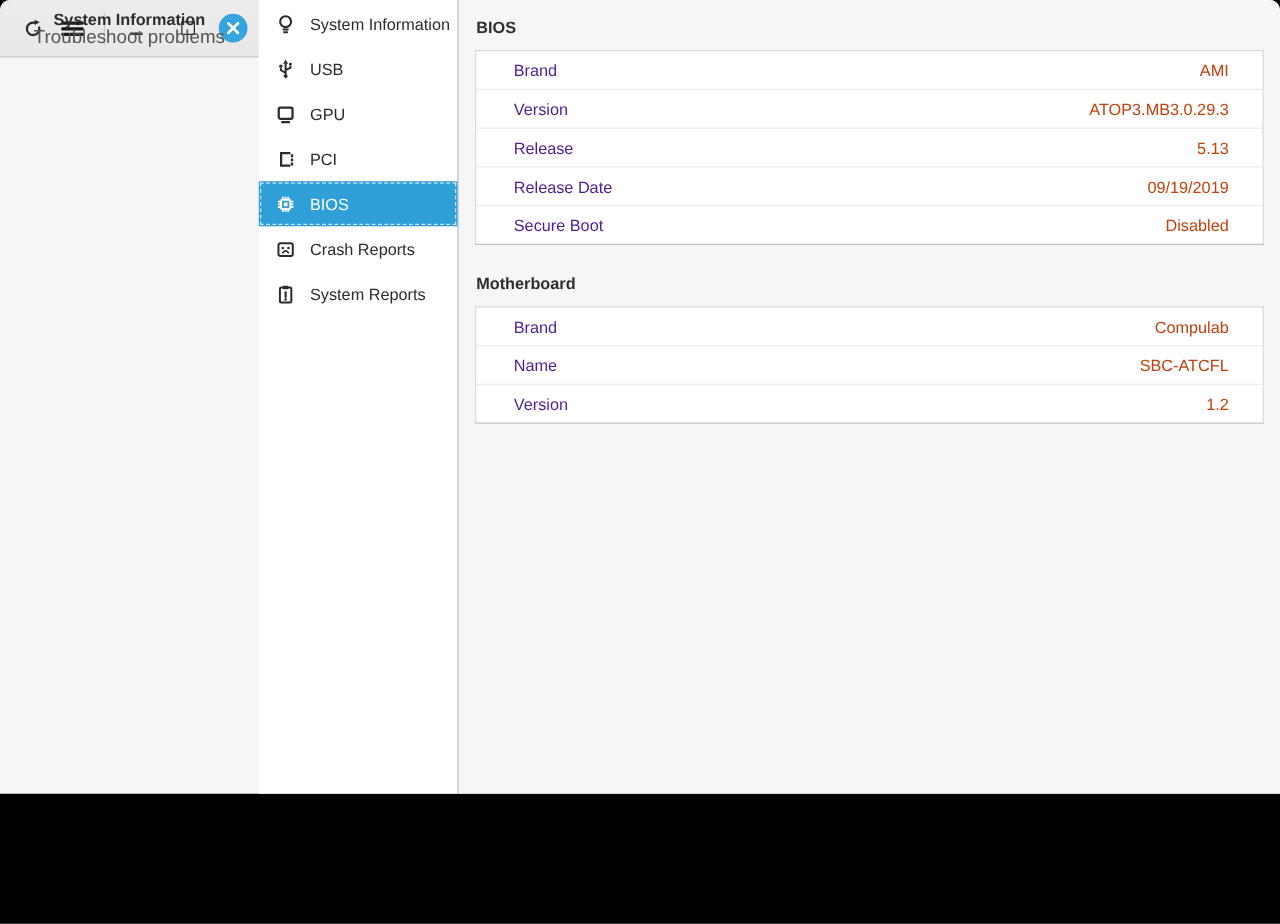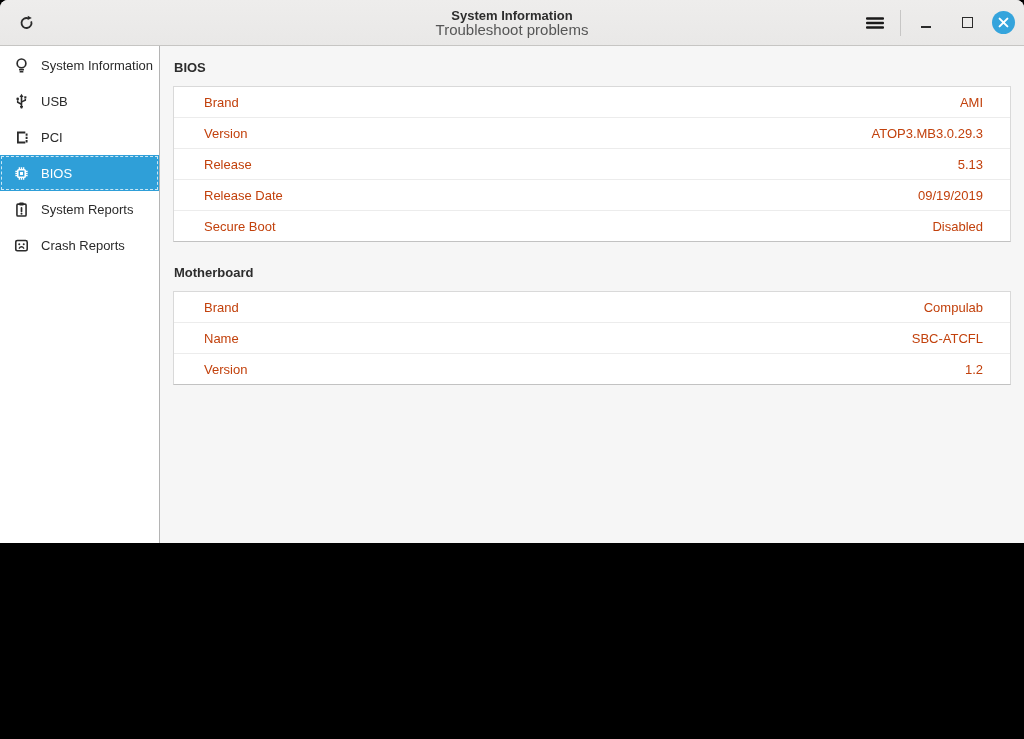--- a/index.html
+++ b/index.html
@@ -3,24 +3,24 @@
 <meta charset="utf-8">
 <style>
   html,body{margin:0;padding:0;}
   body{
     width:1024px;height:739px;background:#000;
     font-family:"Liberation Sans", sans-serif;
     -webkit-font-smoothing:antialiased;
     overflow:hidden;
   }
   .window{
-    width:1024px;height:543px;
+    width:1024px;height:635px;
     border-radius:8px 8px 0 0;
     overflow:hidden;
-    display:flex;flex-direction:column;
+    display:flex;flex-direction:row;
     background:var(--content-bg,#f6f6f6);
   }
   
   .titlebar{
     position:relative;
     height:45px;flex:0 0 45px;
     background:linear-gradient(#eeedec,#e9e8e7);
     border-bottom:1px solid #c6c5c3;
     display:flex;align-items:center;
     z-index:5;
@@ -85,21 +85,21 @@
     background:#fff;
     border:1px solid #d9d9d9;
     border-bottom-color:#c2c2c2;
   }
   .row{
     height:30px;display:flex;align-items:center;
     border-bottom:1px solid #ececec;
     font-size:13px;
   }
   .row:last-child{border-bottom:none;}
-  .row-label{color:#c2410c;padding-left:30px;}
+  .row-label{color:#4c1d95;padding-left:30px;}
   .row-value{margin-left:auto;color:#c2410c;padding-right:27px;}
   svg{display:block;}
 </style>
 </head>
 <body>
 
 <div class="window" style="--accent: #2f9fd8; --close-blue: #35a4dc; --content-bg: #f6f6f6; --sidebar-bg: #ffffff;">
 
   <header class="titlebar">
     <div class="refresh-wrap">
@@ -166,57 +166,66 @@
               <path d="M8 8.4 L11.6 6.8 V5.4" fill="none" stroke="currentColor" stroke-width="1.4"></path>
               <rect x="10.6" y="3.1" width="2" height="2" fill="currentColor"></rect>
               <path d="M6.6 13h2.8" stroke="currentColor" stroke-width="1.5"></path>
             </svg>
           </span>
           <span>USB</span>
         </div>
         <div class="side-item">
           <span class="icon">
             <svg width="17" height="17" viewBox="0 0 16 16">
+              <rect x="2.8" y="3" width="10.4" height="8.3" rx="1.3" fill="none" stroke="currentColor" stroke-width="1.7"></rect>
+              <path d="M5.4 13.9h5.2" stroke="currentColor" stroke-width="1.7" stroke-linecap="round"></path>
+            </svg>
+          </span>
+          <span>GPU</span>
+        </div>
+        <div class="side-item">
+          <span class="icon">
+            <svg width="17" height="17" viewBox="0 0 16 16">
               <path d="M11.6 3.3 H4.6 V12.7 H11.6" fill="none" stroke="currentColor" stroke-width="1.7"></path>
               <path d="M12.8 4.2v2.2 M12.8 7.3v2.2 M12.8 10.4v2.2" stroke="currentColor" stroke-width="1.8"></path>
             </svg>
           </span>
           <span>PCI</span>
         </div>
         <div class="side-item selected">
           <span class="icon">
             <svg width="17" height="17" viewBox="0 0 16 16">
               <rect x="4.5" y="4.5" width="7" height="7" rx="1" fill="none" stroke="currentColor" stroke-width="1.5"></rect>
               <rect x="6.6" y="6.6" width="2.8" height="2.8" fill="currentColor"></rect>
               <path d="M6 4.3V2.2 M8 4.3V2.2 M10 4.3V2.2 M6 13.8v-2.1 M8 13.8v-2.1 M10 13.8v-2.1 M4.3 6H2.2 M4.3 8H2.2 M4.3 10H2.2 M13.8 6h-2.1 M13.8 8h-2.1 M13.8 10h-2.1" stroke="currentColor" stroke-width="1.3"></path>
             </svg>
           </span>
           <span>BIOS</span>
+        </div>
+        <div class="side-item">
+          <span class="icon">
+            <svg width="17" height="17" viewBox="0 0 16 16">
+              <rect x="2.6" y="3.3" width="10.8" height="9.7" rx="1.6" fill="none" stroke="currentColor" stroke-width="1.5"></rect>
+              <circle cx="5.9" cy="6.9" r="0.95" fill="currentColor"></circle>
+              <circle cx="10.1" cy="6.9" r="0.95" fill="currentColor"></circle>
+              <path d="M5.6 10.9c.8-1.2 1.7-1.7 2.4-1.7s1.6.5 2.4 1.7" fill="none" stroke="currentColor" stroke-width="1.3"></path>
+            </svg>
+          </span>
+          <span>Crash Reports</span>
         </div>
         <div class="side-item">
           <span class="icon">
             <svg width="17" height="17" viewBox="0 0 16 16">
               <rect x="3.7" y="2.9" width="8.6" height="11.2" rx="1" fill="none" stroke="currentColor" stroke-width="1.5"></rect>
               <rect x="5.9" y="1.5" width="4.2" height="2.7" rx="0.6" fill="currentColor"></rect>
               <path d="M8 6.4v3.5" stroke="currentColor" stroke-width="1.6" stroke-linecap="round"></path>
               <circle cx="8" cy="11.9" r="0.95" fill="currentColor"></circle>
             </svg>
           </span>
           <span>System Reports</span>
-        </div>
-        <div class="side-item">
-          <span class="icon">
-            <svg width="17" height="17" viewBox="0 0 16 16">
-              <rect x="2.6" y="3.3" width="10.8" height="9.7" rx="1.6" fill="none" stroke="currentColor" stroke-width="1.5"></rect>
-              <circle cx="5.9" cy="6.9" r="0.95" fill="currentColor"></circle>
-              <circle cx="10.1" cy="6.9" r="0.95" fill="currentColor"></circle>
-              <path d="M5.6 10.9c.8-1.2 1.7-1.7 2.4-1.7s1.6.5 2.4 1.7" fill="none" stroke="currentColor" stroke-width="1.3"></path>
-            </svg>
-          </span>
-          <span>Crash Reports</span>
         </div>
       </nav>
     <main class="content" id="content">
         <section class="section">
           <h2 class="section-title">BIOS</h2>
           <div class="card">
             <div class="row">
               <span class="row-label">Brand</span>
               <span class="row-value">AMI</span>
             </div>

